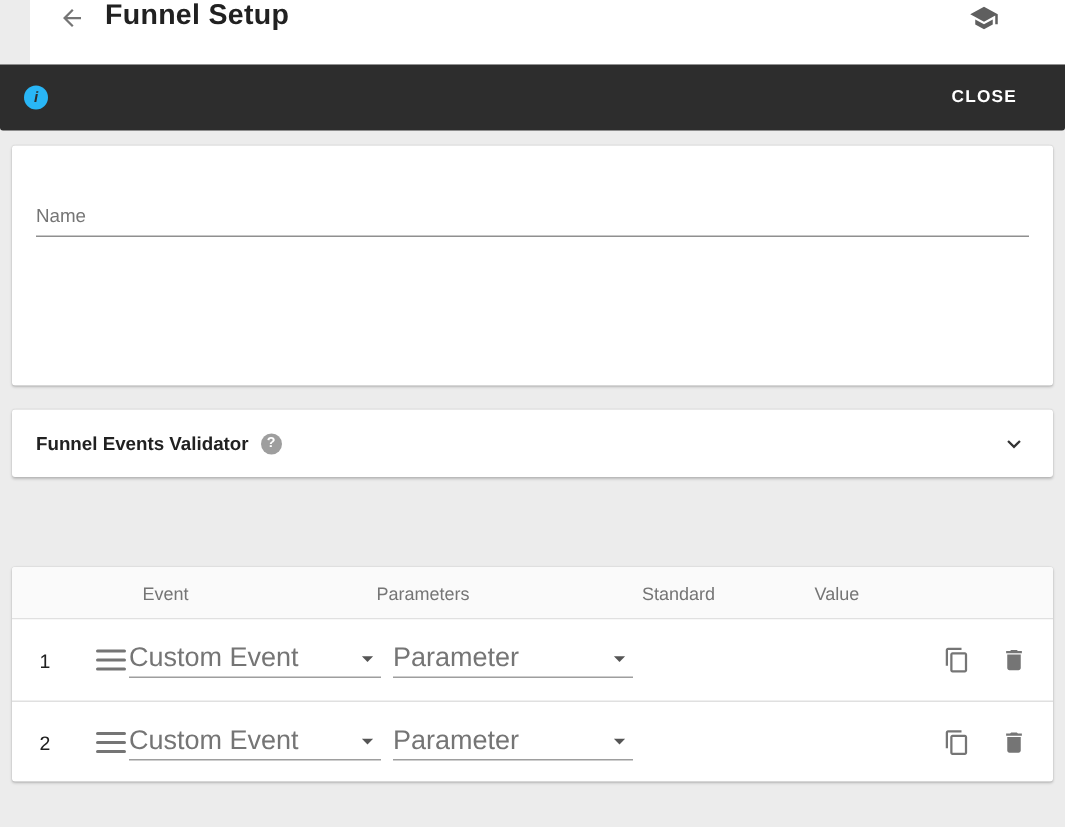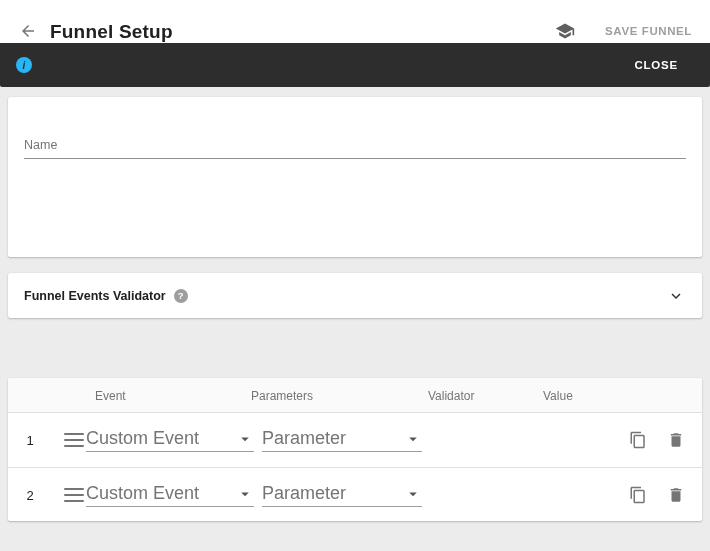--- a/index.html
+++ b/index.html
@@ -9,22 +9,23 @@
     background: #ececec;
     color: #212121;
     overflow: hidden;
     position: relative;
   }
   svg { display: block; }
 
   
   .appbar {
     height: 43px; background: #ffffff;
-    display: flex; align-items: flex-end;
+    display: flex; align-items: flex-start;
     padding: 0 16px;
+    margin-left: 20px;
   }
   .back-btn { width: 24px; height: 24px; display: flex; align-items: center; justify-content: center; cursor: pointer; margin-right: 10px; }
   .page-title { font-size: 19px; font-weight: bold; color: #212121; letter-spacing: 0.2px; }
   .appbar-spacer { flex: 1; }
   .school-btn { width: 24px; height: 24px; display: flex; align-items: center; justify-content: center; cursor: pointer; margin-right: 26px; }
   .save-btn {
     font-size: 11.5px; font-weight: bold; letter-spacing: 0.6px;
     color: #9e9e9e; background: none; border: none; padding: 6px 2px;
     font-family: inherit; cursor: default;
   }
@@ -151,21 +152,20 @@
   </div>
   <div class="page-title">Funnel Setup</div>
   <div class="appbar-spacer"></div>
   <div class="school-btn">
     <span>
       <svg width="20" height="20" viewBox="0 0 24 24">
           <path fill="#5f5f5f" d="M5 13.18v4L12 21l7-3.82v-4L12 17l-7-3.82zM12 3L1 9l11 6 9-4.91V17h2V9L12 3z"></path>
         </svg>
     </span>
   </div>
-  <button class="save-btn">SAVE FUNNEL</button>
 </div>
 
 
 <div class="banner">
   <div class="info-icon">i</div>
   <div class="banner-spacer"></div>
   <button class="close-btn">CLOSE</button>
 </div>
 
 
@@ -187,21 +187,21 @@
         </svg>
     </span>
   </div>
 </div>
 
 
 <div class="card table-card">
   <div class="thead">
     <div class="th th-event">Event</div>
     <div class="th th-parameters">Parameters</div>
-    <div class="th th-condition">Validator</div>
+    <div class="th th-condition">Standard</div>
     <div class="th th-value">Value</div>
   </div>
 
   <div class="trow">
     <div class="row-num">1</div>
     <div class="drag-handle">
         <span></span>
         <span></span>
         <span></span>
       </div>

